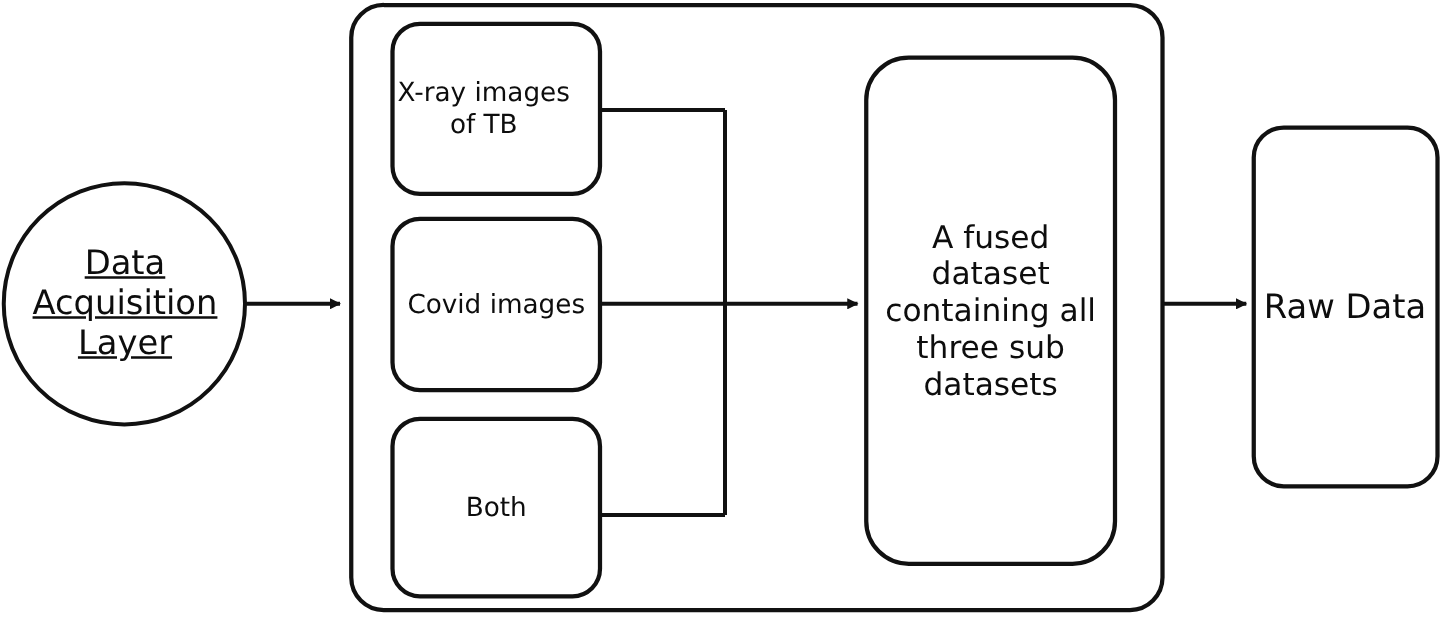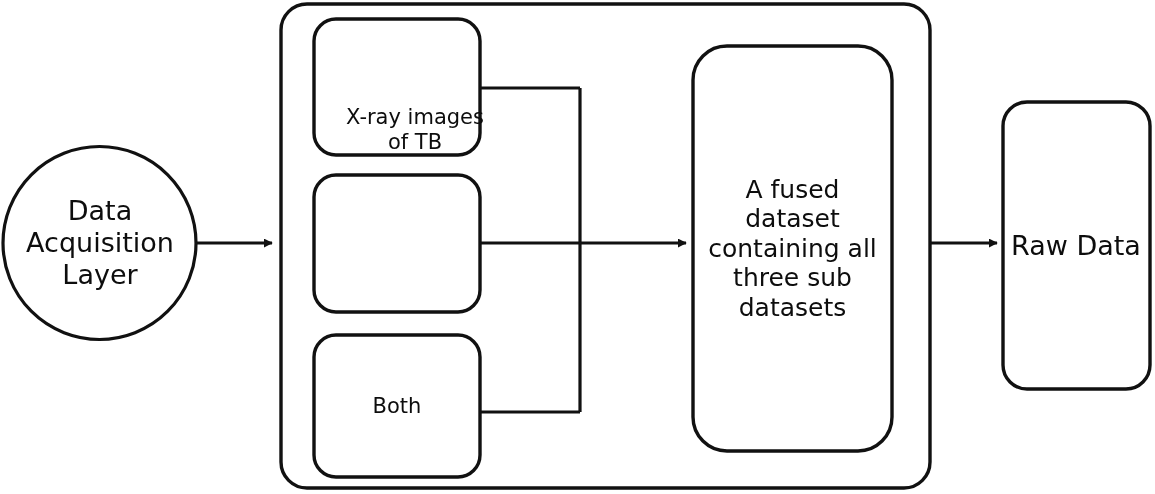--- a/index.html
+++ b/index.html
@@ -31,25 +31,25 @@
     justify-content: center;
     text-align: center;
     color: #0d0d0d;
     line-height: 1.18;
     pointer-events: none;
     white-space: pre-line;
   }
   #lbl-acquisition {
     left: 2px; top: 145px; width: 196px; height: 196px;
     font-size: 27px;
+    text-decoration: underline;
   }
   #lbl-xray {
-    left: 331px; top: 18px; width: 168px; height: 138px;
+    left: 303px; top: 18px; width: 168px; height: 138px;
     font-size: 21px;
-    margin-top: 43px;
   }
   #lbl-covid {
     left: 313px; top: 174px; width: 168px; height: 139px;
     font-size: 21px;
   }
   #lbl-both {
     left: 313px; top: 334px; width: 168px; height: 144px;
     font-size: 21px;
   }
   #lbl-fused {
@@ -97,20 +97,21 @@
     <line x1="930" y1="243" x2="997" y2="243" stroke="#111111" stroke-width="3.2" marker-end="url(#arrowhead)"></line>
   </svg>
 
   <div class="node-label" id="lbl-acquisition">Data
 Acquisition
 Layer</div>
 
   <div class="node-label" id="lbl-xray">X-ray images
 of TB</div>
 
+  <div class="node-label" id="lbl-covid">Covid images</div>
 
   <div class="node-label" id="lbl-fused">A fused
 dataset
 containing all
 three sub
 datasets</div>
 
   <div class="node-label" id="lbl-both">Both</div>
 
   <div class="node-label" id="lbl-raw">Raw Data</div>

